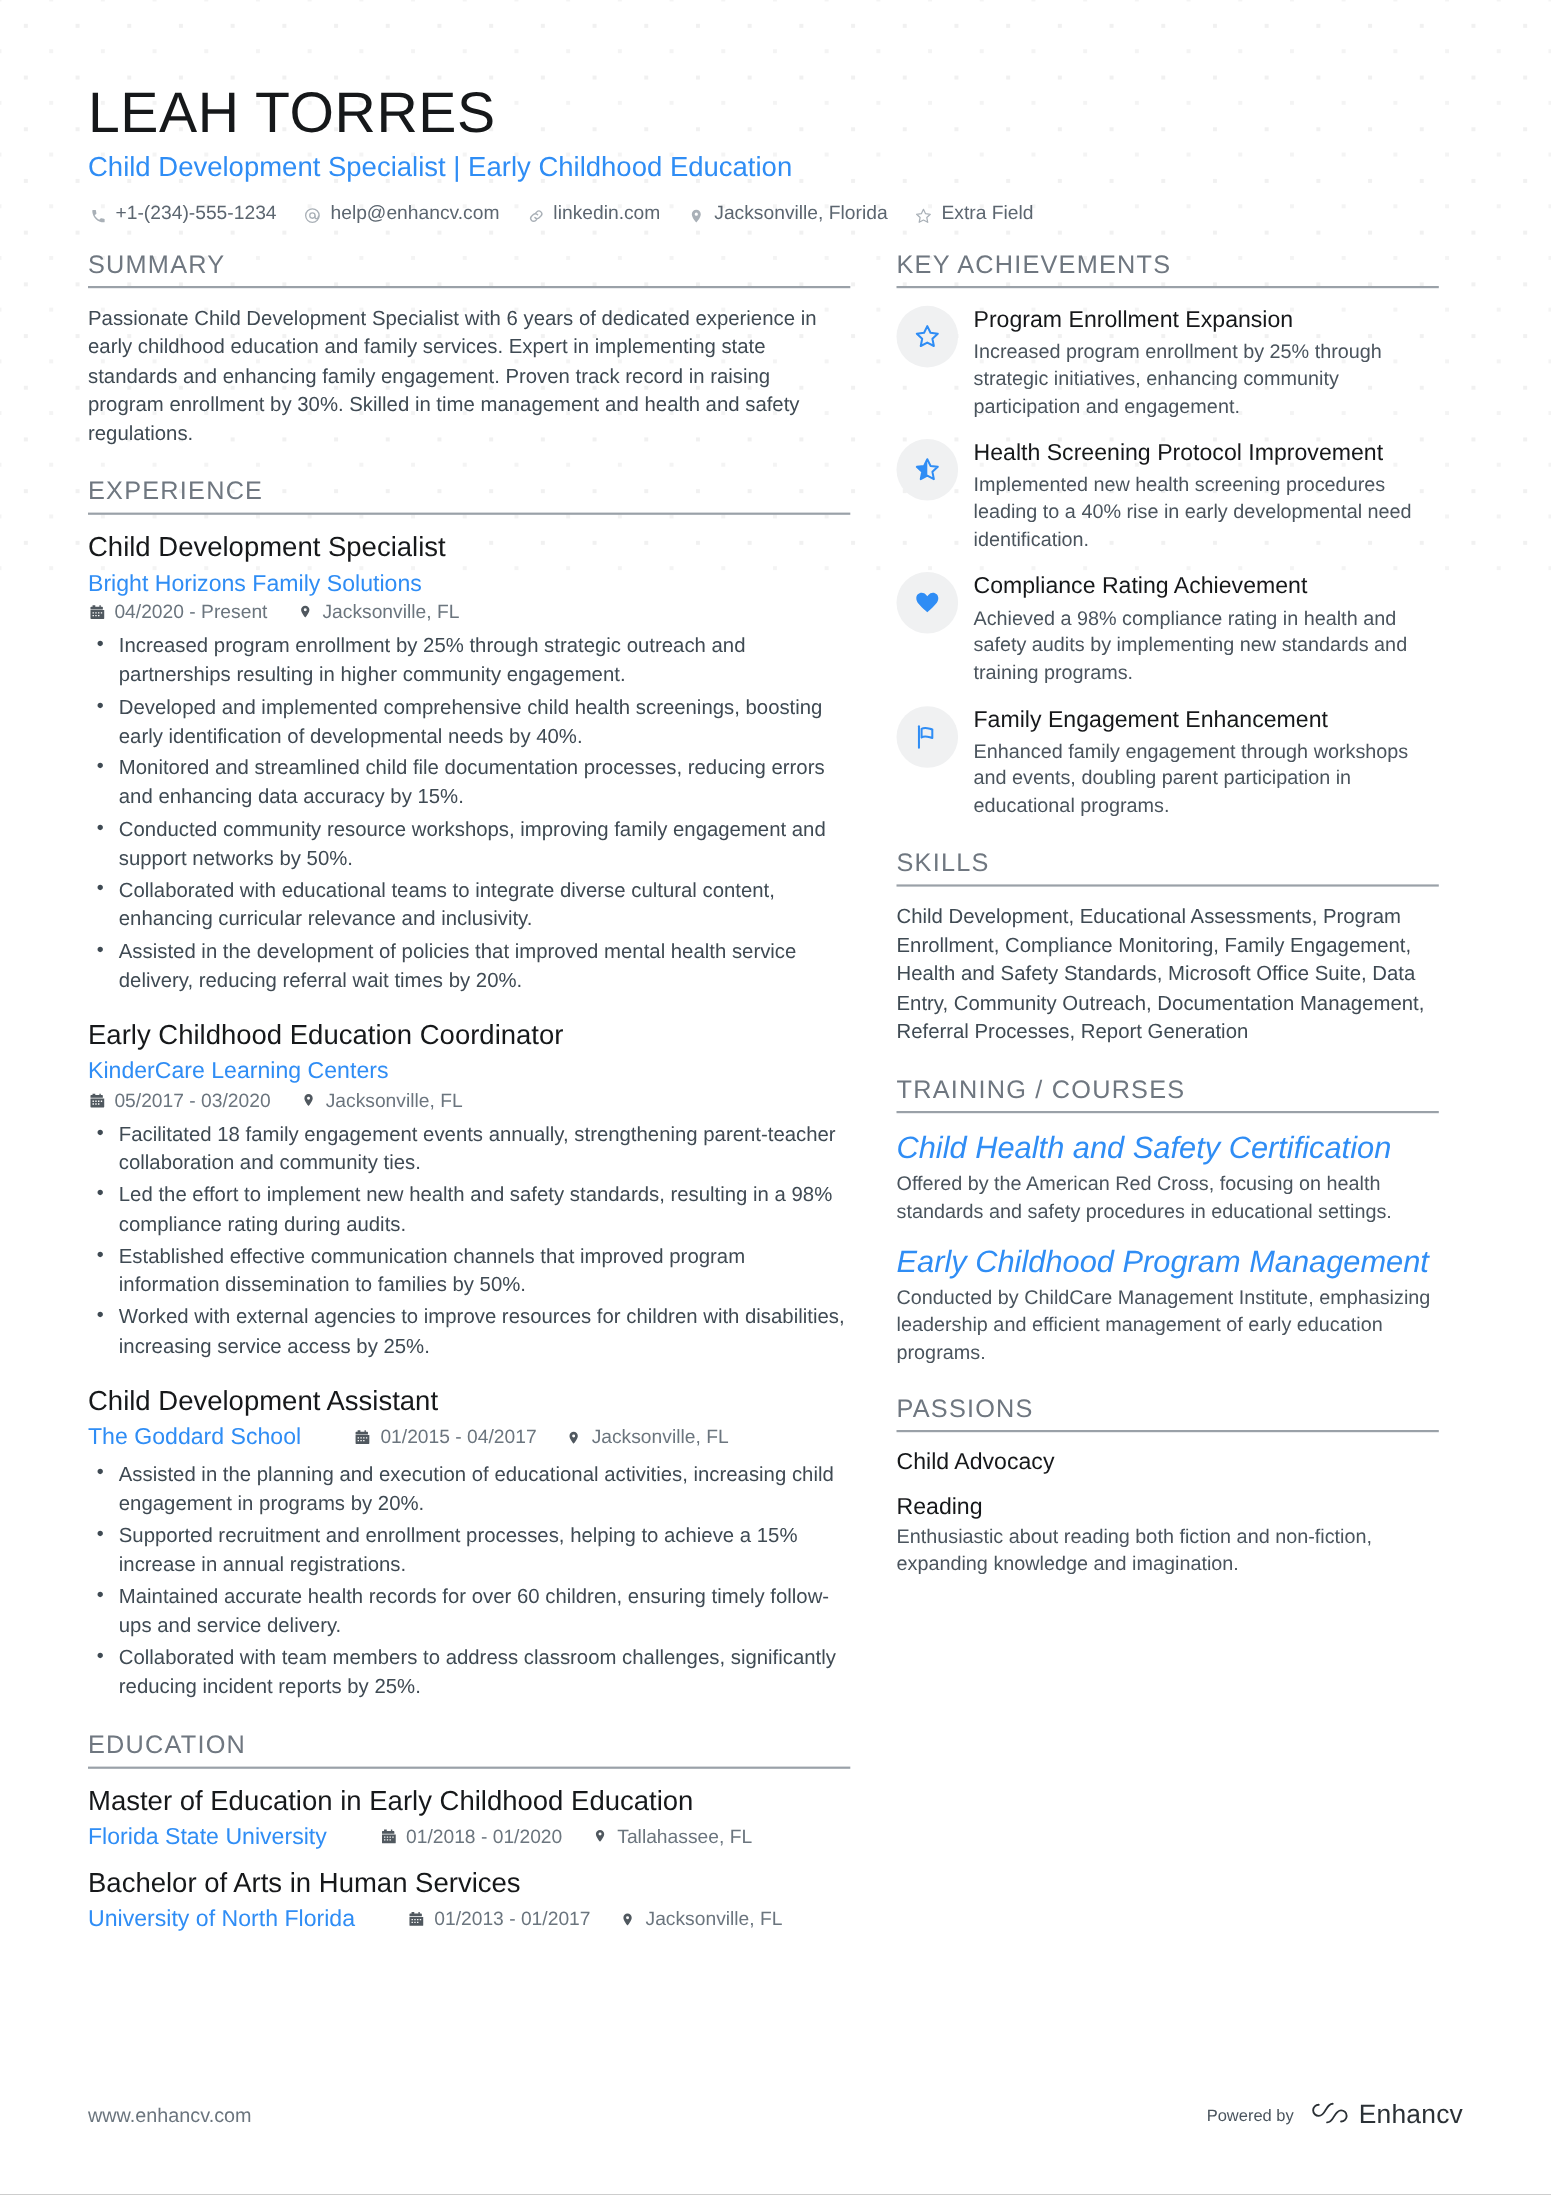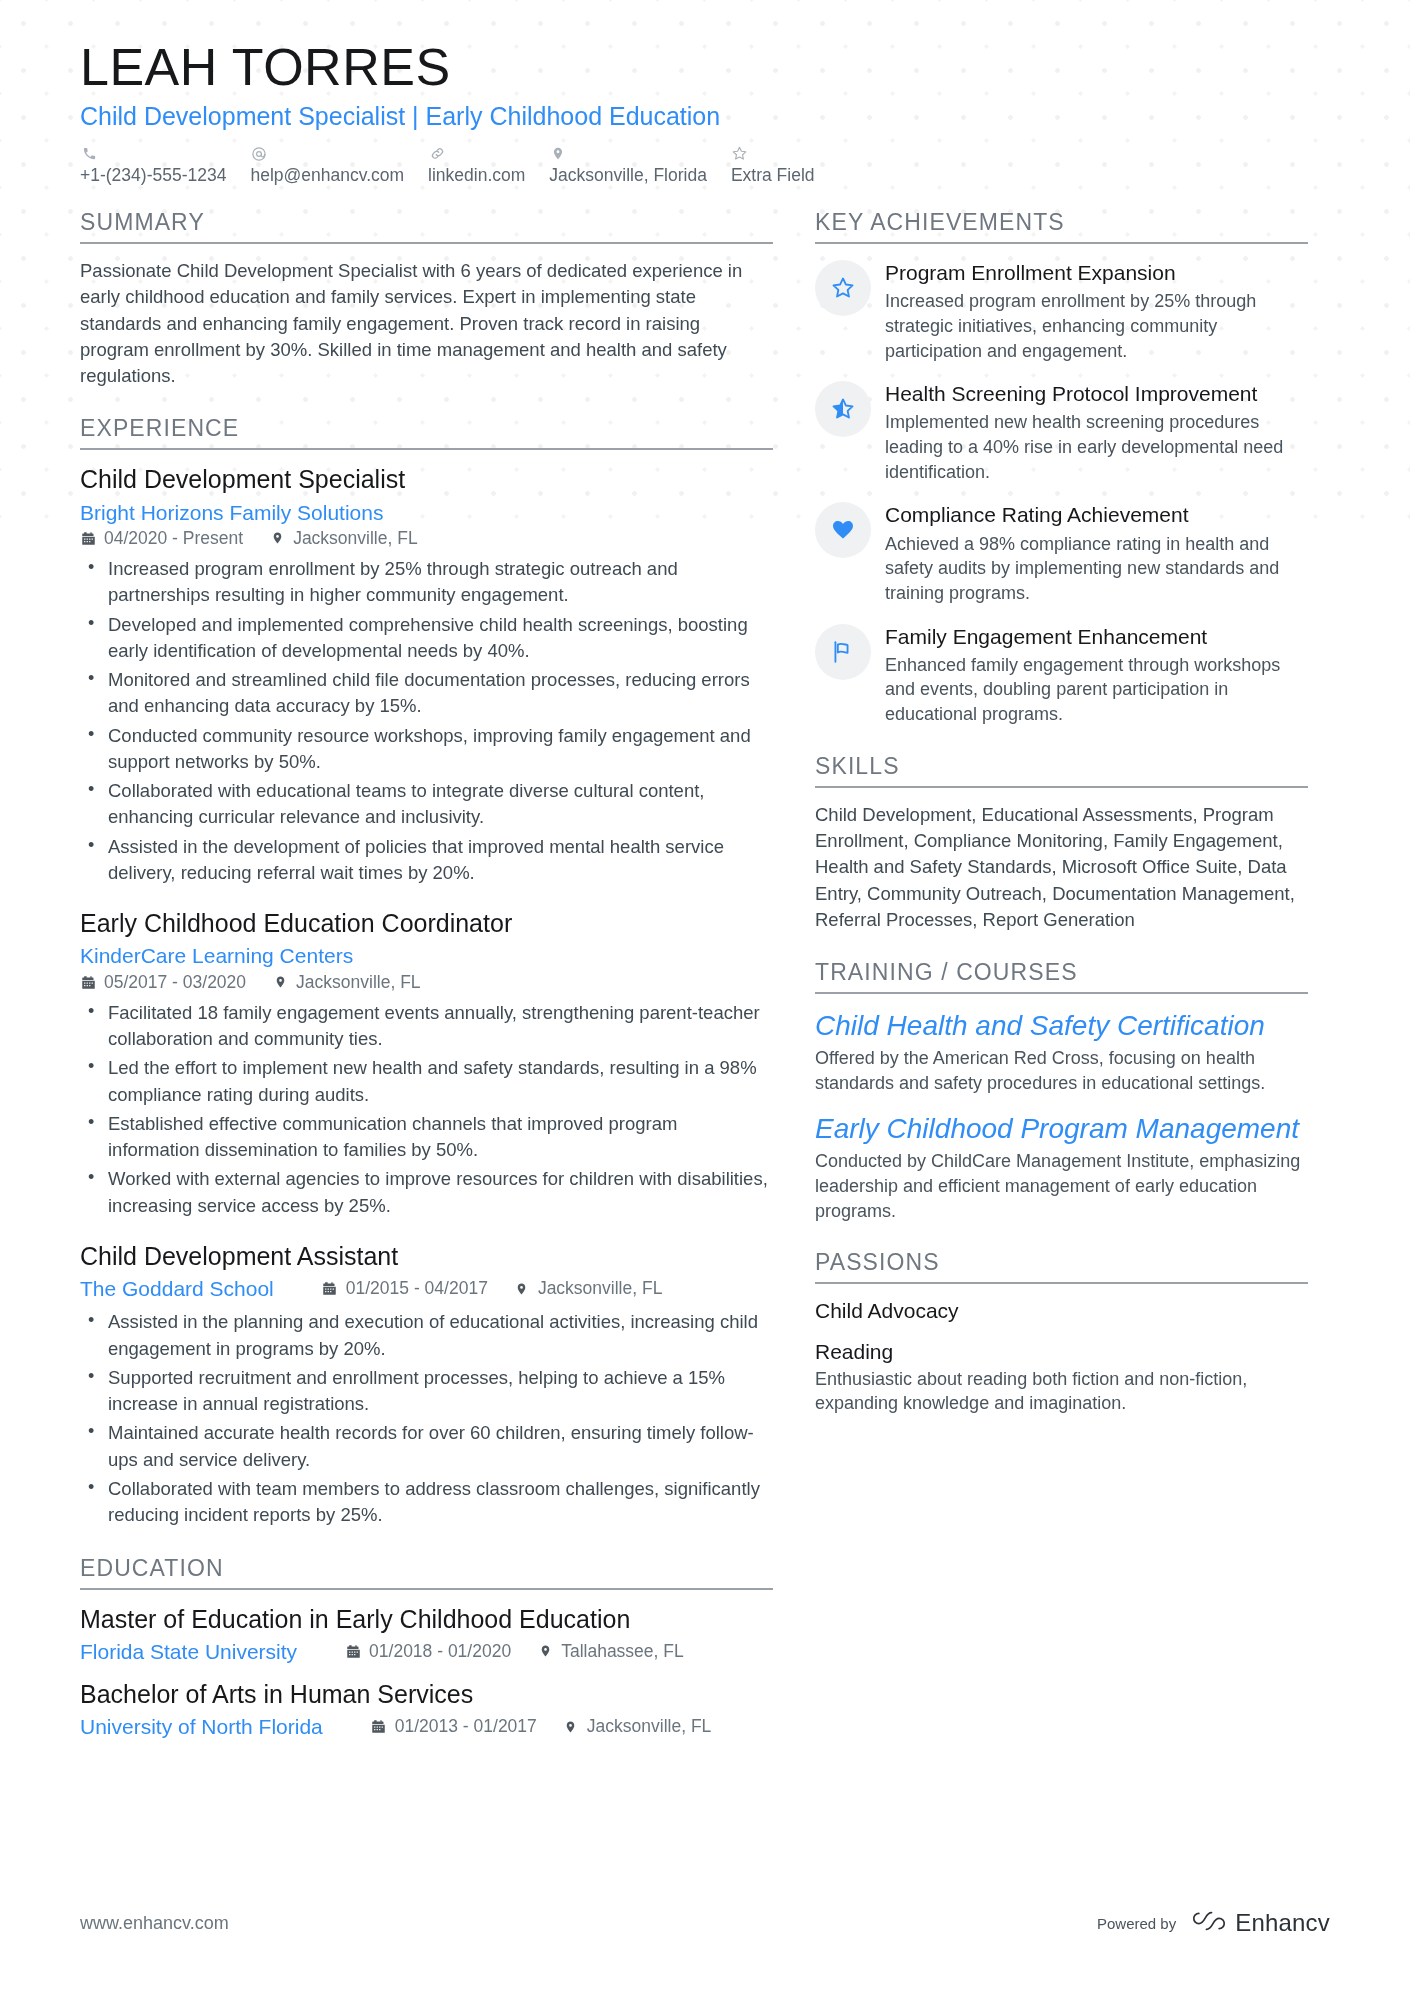--- a/index.html
+++ b/index.html
@@ -32,21 +32,21 @@
     background: #ffffff;
     z-index: 0;
   }
   .content {
     position: relative;
     z-index: 2;
     padding: 0 80px;
   }
 
   
-  .header { padding-top: 40px; }
+  .header { padding-top: 76px; }
   .name {
     font-size: 52px;
     font-weight: 400;
     letter-spacing: 0.5px;
     color: #16181a;
     line-height: 1.05;
     margin: 0 0 6px 0;
     font-family: "Liberation Sans", sans-serif;
   }
   .headline {
@@ -60,24 +60,23 @@
     display: flex;
     flex-wrap: wrap;
     align-items: center;
     gap: 0;
     font-size: 17.5px;
     color: #5c6670;
     line-height: 1.4;
   }
   .contact-item {
     display: inline-flex;
-    align-items: flex-start;
+    align-items: flex-end;
     margin-right: 24px;
     white-space: nowrap;
-    flex-direction: column;
   }
   .contact-item .ci {
     display: inline-flex;
     align-items: center;
     justify-content: center;
     width: 18px;
     height: 18px;
     margin-right: 7px;
     color: #a9b0b7;
     flex: 0 0 auto;

